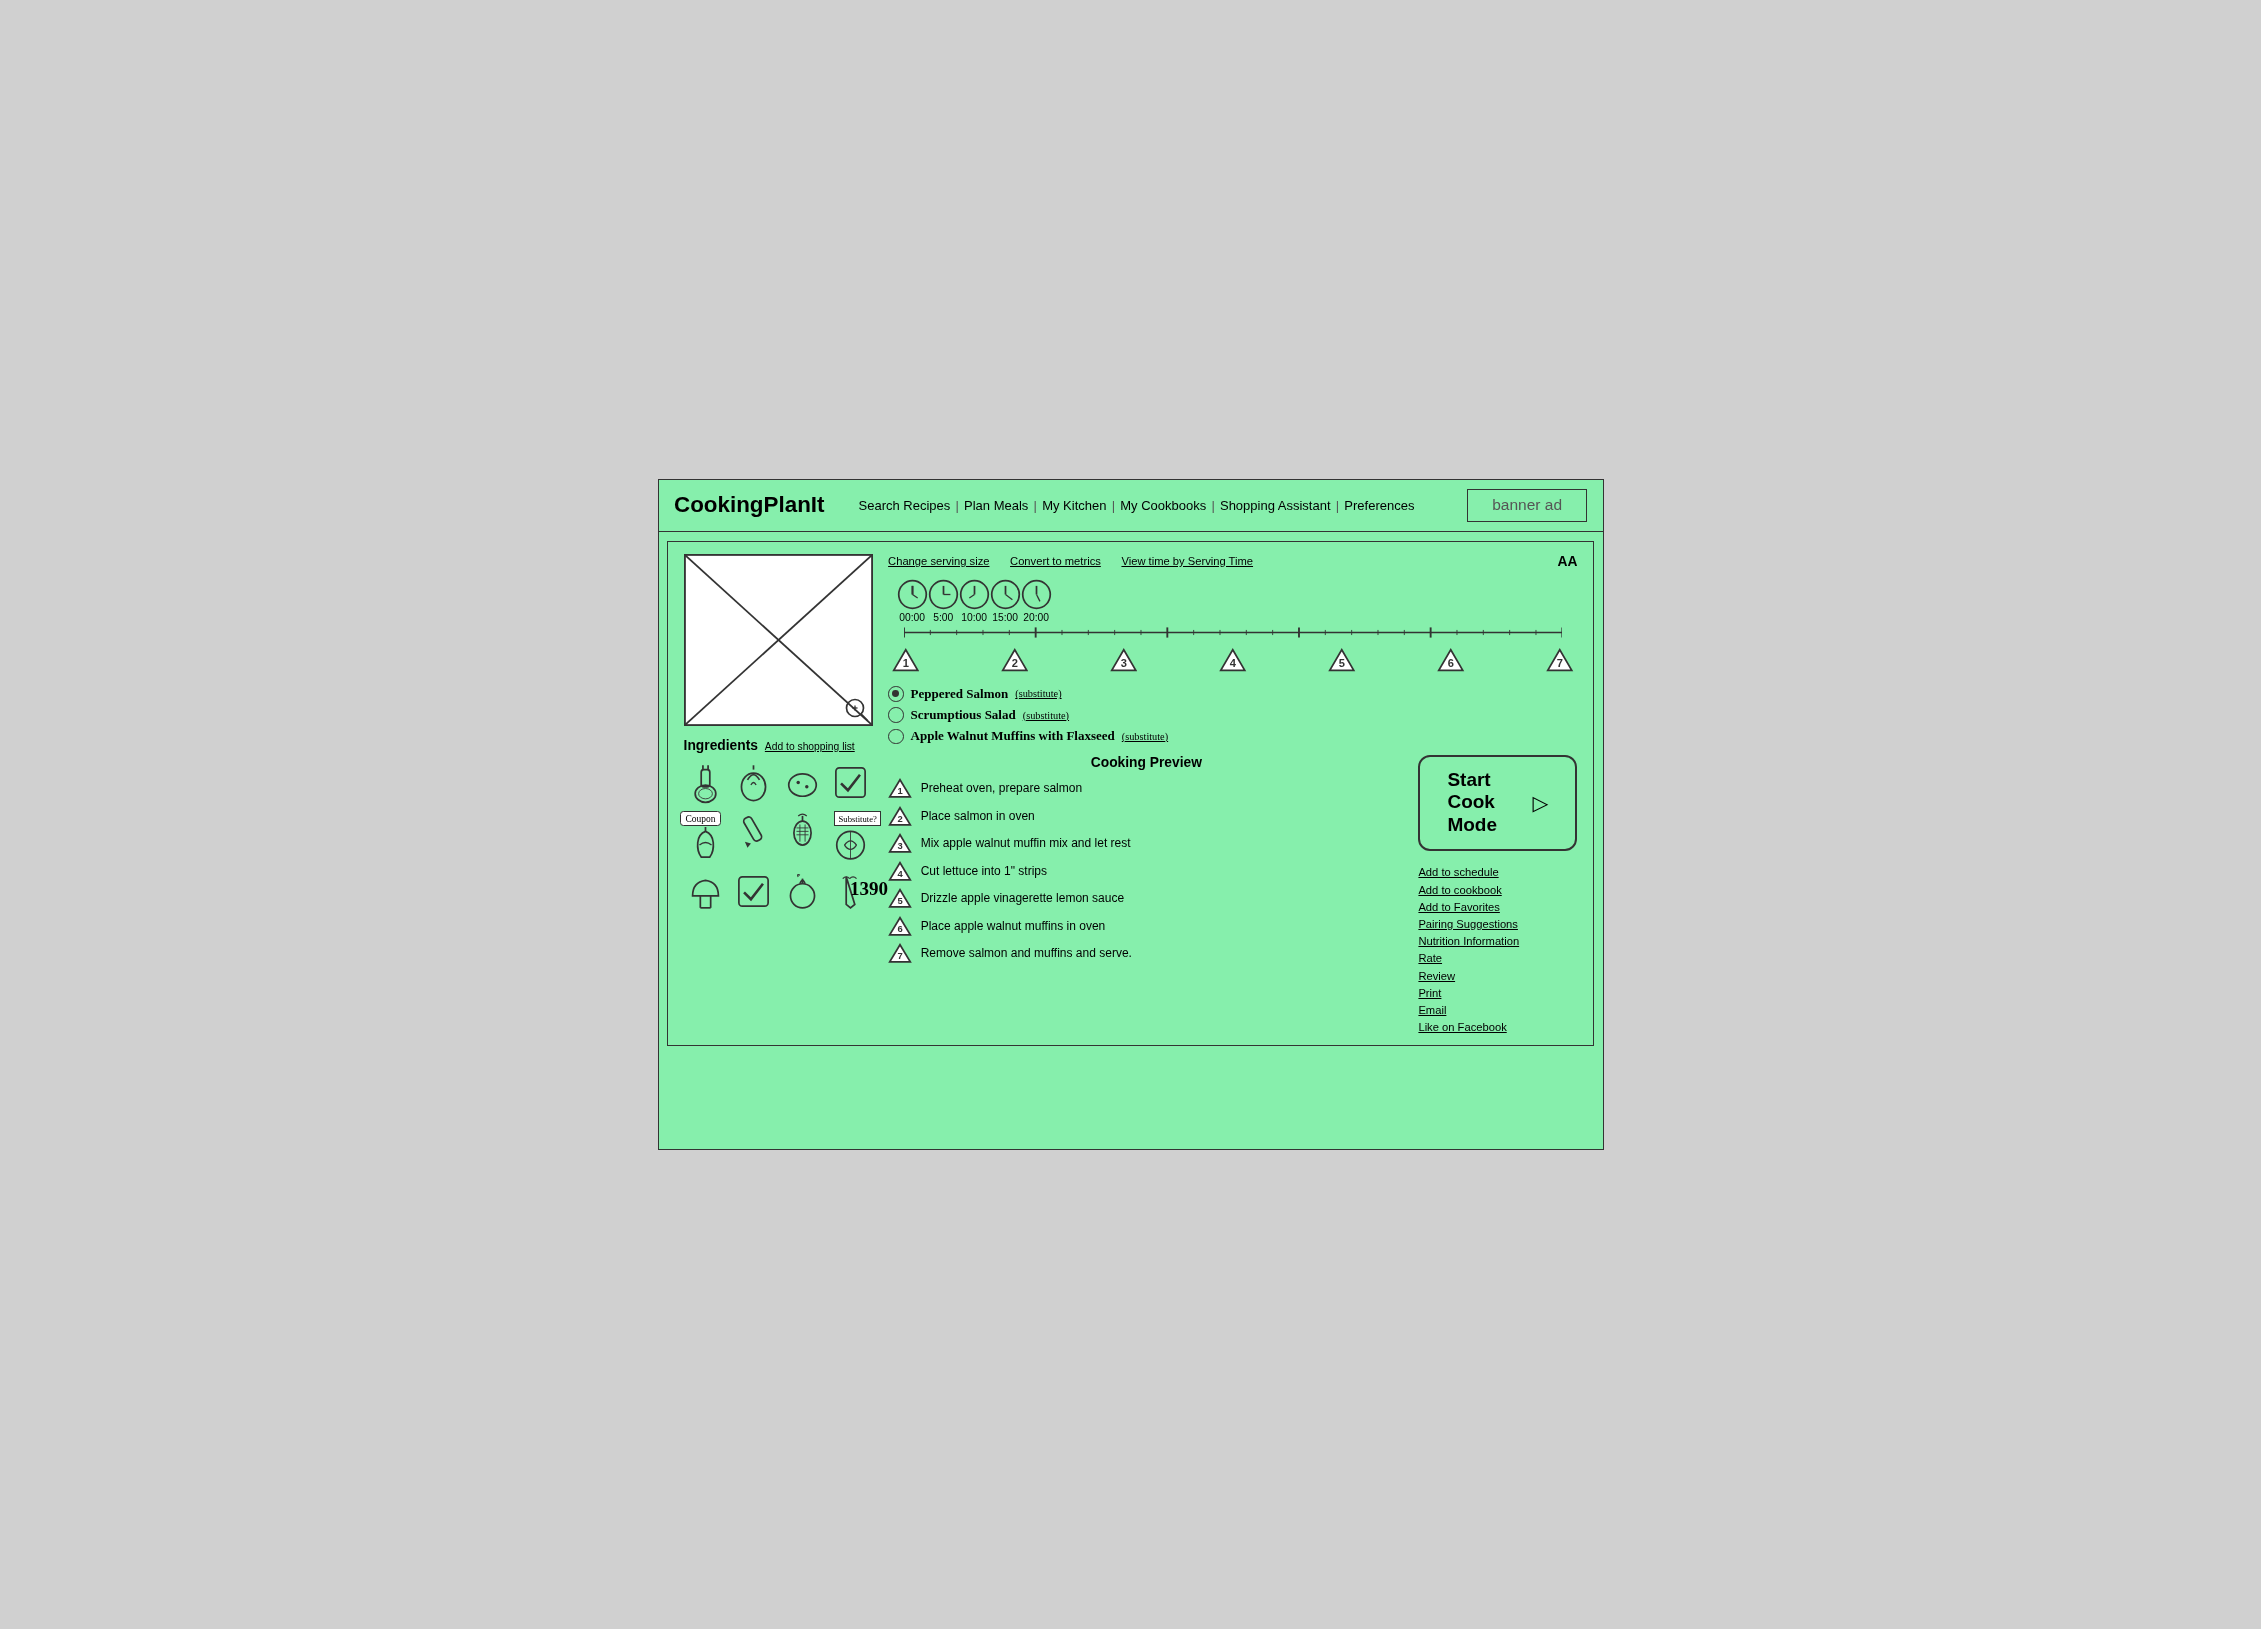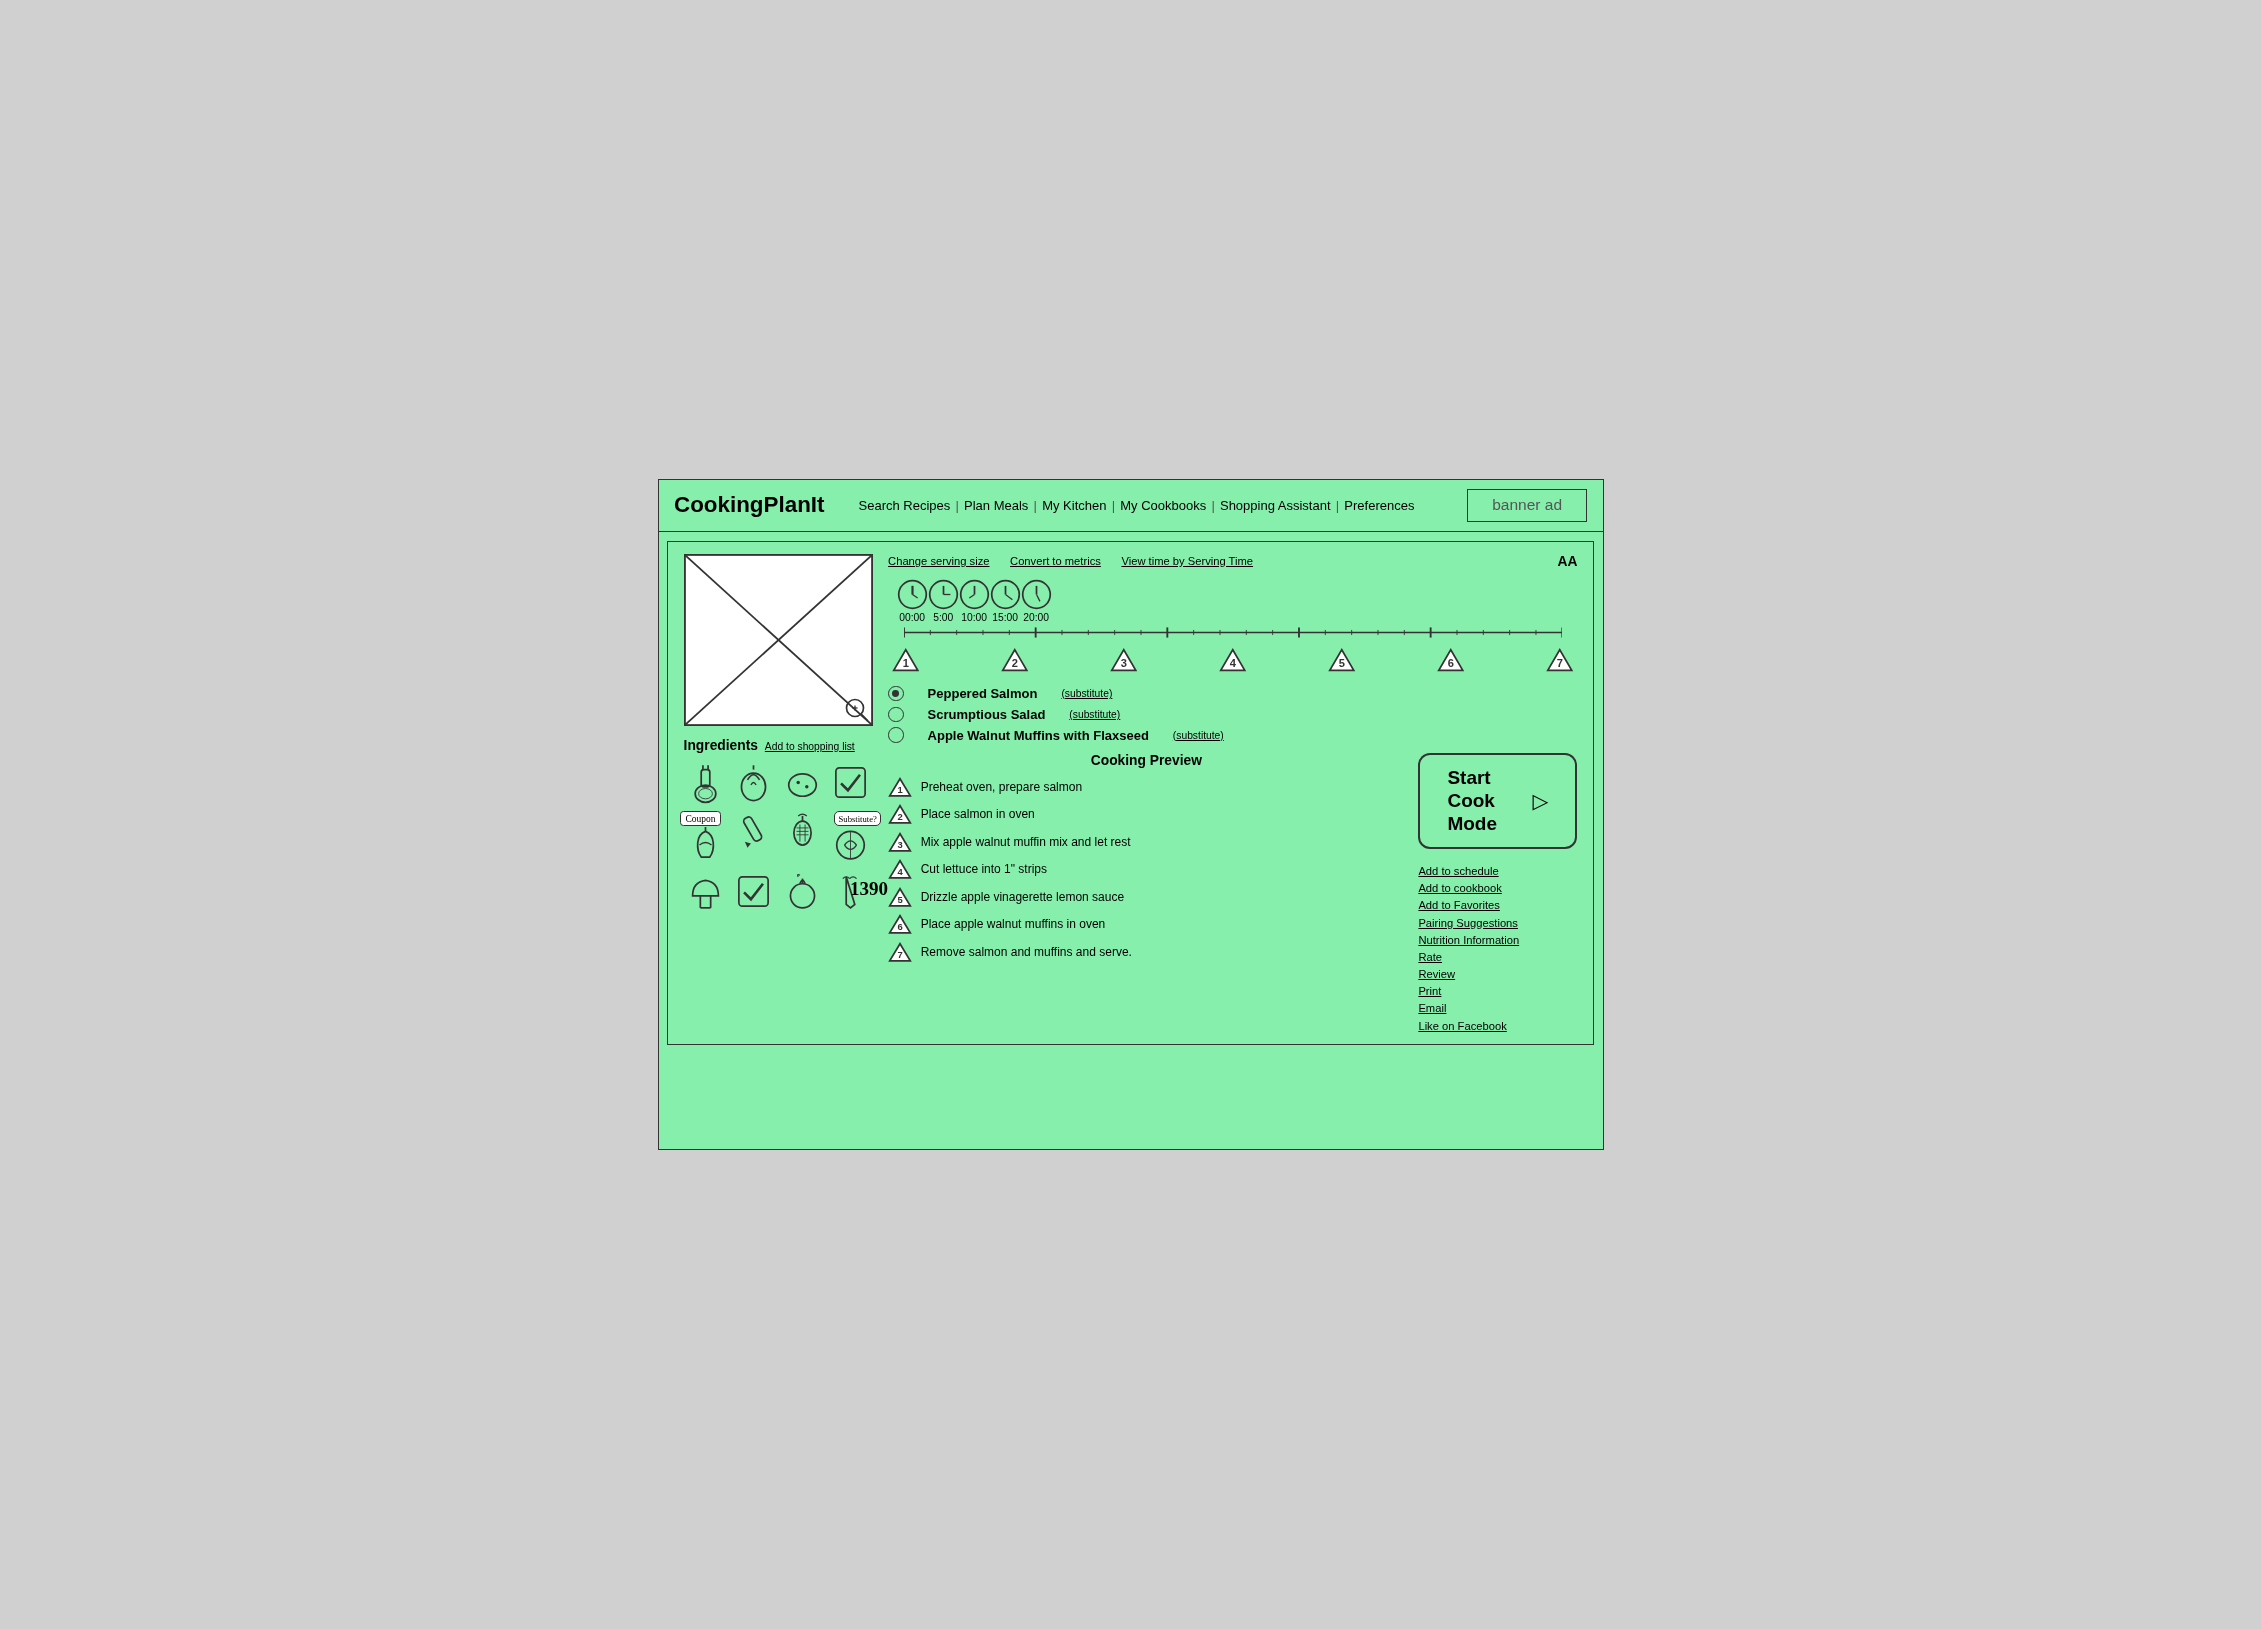--- a/index.html
+++ b/index.html
@@ -119,21 +119,21 @@
       font-size: 9.5px;
       padding: 1.7px 4.3px;
       position: absolute;
       top: 1.7px;
       left: -3.4px;
       cursor: pointer;
     }
     .substitute-badge {
       background: #fff;
       border: 1.3px solid #333;
-      border-radius: 5px;
+      border-radius: 0;
       font-size: 8.6px;
       padding: 1.7px 3.4px;
       position: absolute;
       top: 1.7px;
       right: -8.6px;
       cursor: pointer;
       white-space: nowrap;
     }
     .calorie-count {
       font-size: 19px;
@@ -204,24 +204,25 @@
       width: 27.5px;
       height: 24px;
     }
     
     .recipe-selection {
       margin-bottom: 10.3px;
     }
     .recipe-option {
       display: flex;
       align-items: center;
-      gap: 24px;
+      gap: 7px;
       font-size: 13px;
       font-weight: bold;
       margin-bottom: 5.2px;
+      font-family: Liberation Serif, serif;
     }
     .radio-filled, .radio-empty {
       width: 15.5px;
       height: 15.5px;
       border-radius: 50%;
       border: 1.7px solid #333;
       flex-shrink: 0;
       display: flex;
       align-items: center;
       justify-content: center;

